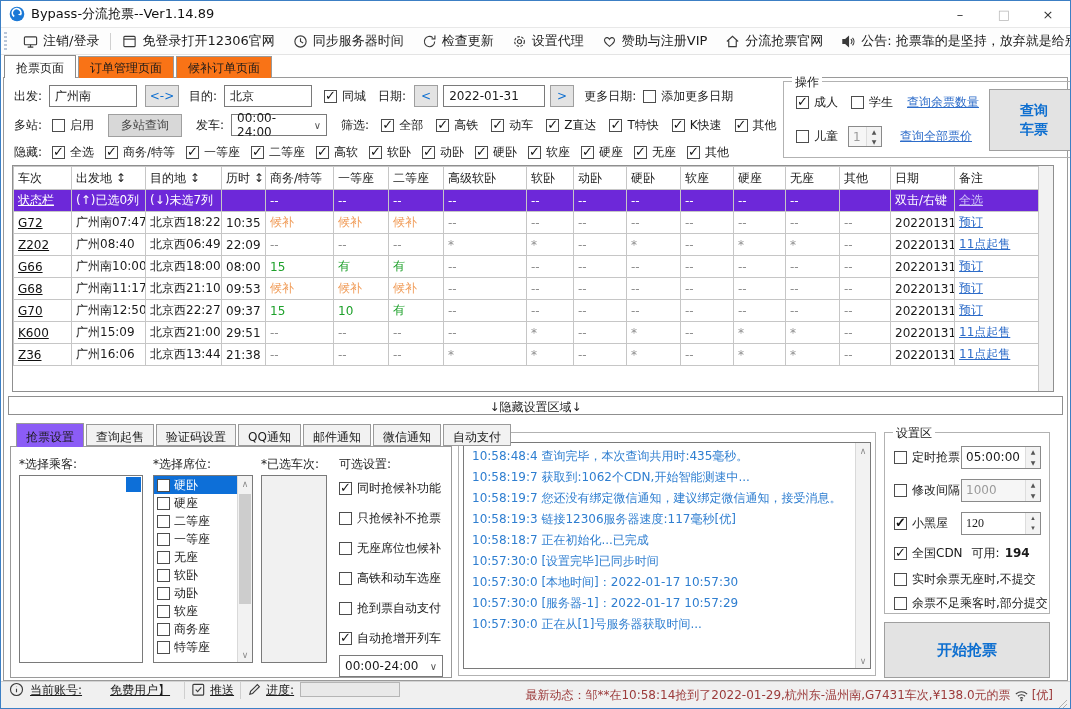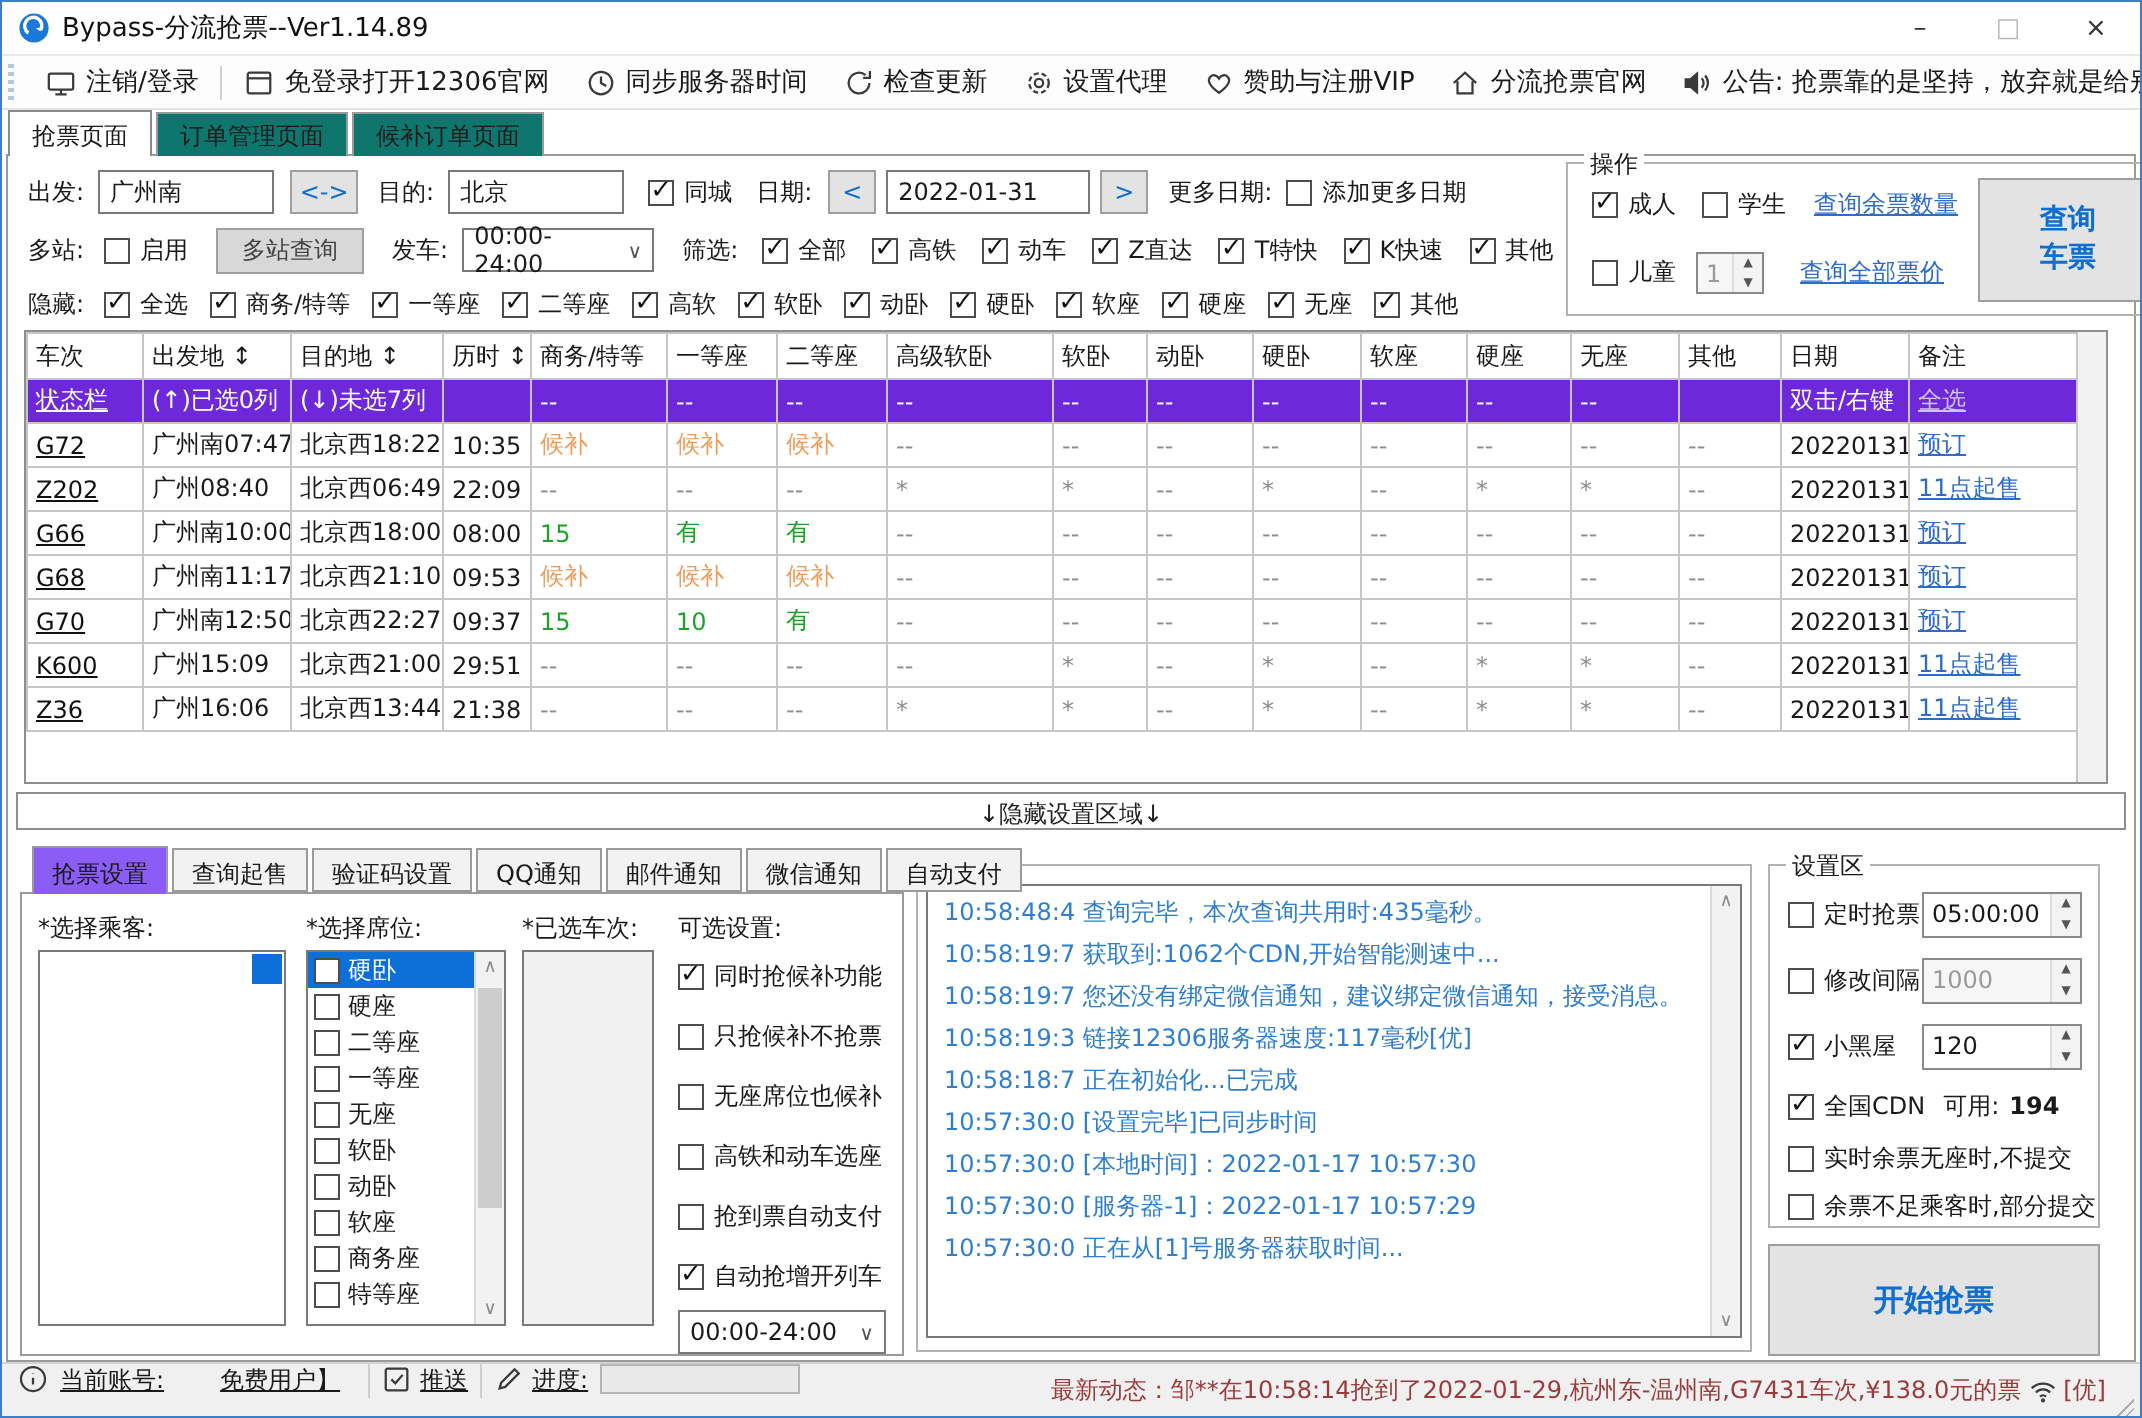--- a/index.html
+++ b/index.html
@@ -17,21 +17,21 @@
   
   #toolbar { position:absolute; left:0; top:26px; right:0; height:28px; display:flex; align-items:center; background:#fdfdfd; border-top:1px solid #e8e8e8; border-bottom:1px solid #e4e4e4; font-size:13px; }
   .tb-grip { width:3px; height:18px; margin:0 7px 0 3px; background:repeating-linear-gradient(#b9c6d9 0 2px, transparent 2px 4px); flex:none; }
   .tb-item { display:flex; align-items:center; gap:5px; padding:0 9px; height:100%; white-space:nowrap; color:#1a1a1a; }
   .tb-sep { width:1px; height:17px; background:#d0d0d0; margin:0 2px; }
   .ticon { display:inline-flex; width:15px; height:15px; flex:none; }
   .ticon svg { width:15px; height:15px; stroke:#3a3a3a; fill:none; stroke-width:1.2; }
 
   
   #tabstrip { position:absolute; left:3px; top:55px; height:22px; display:flex; z-index:3; }
-  .ptab { padding:3px 11px 0 11px; height:22px; border:1px solid #9a9a9a; border-bottom:none; background:#0f766e; margin-right:2px; white-space:nowrap; }
+  .ptab { padding:3px 11px 0 11px; height:22px; border:1px solid #9a9a9a; border-bottom:none; background:#f97316; margin-right:2px; white-space:nowrap; }
   .ptab.active { background:#fff; height:23px; margin-top:-1px; padding-top:4px; border-color:#8a8a8a; }
 
   
   #content { position:absolute; left:2px; right:2px; top:76px; bottom:27px; border:1px solid #9a9a9a; background:#fff; }
 
   .lbl { white-space:nowrap; }
   .tbx { border:1px solid #7a7a7a; background:#fff; height:22px; display:inline-flex; align-items:center; padding:0 5px; white-space:nowrap; }
   .btn { border:1px solid #9f9f9f; background:#e3e3e3; display:inline-flex; align-items:center; justify-content:center; white-space:nowrap; }
   .btn.blue { color:#0e6fd0; }
   .dd { border:1px solid #7a7a7a; background:#fff; height:22px; display:inline-flex; align-items:center; justify-content:space-between; padding:0 5px; }
@@ -730,21 +730,21 @@
           <span>修改间隔</span>
         </span>
         <span class="spin disabled">
           <span class="val">1000</span>
           <span class="btns">
               <i class="up"></i>
               <i class="dn"></i>
             </span>
         </span>
       </div>
-      <div class="srow" style="top:78px; height:24px;">
+      <div class="srow" style="top:78px; height:24px;font-family:Liberation Serif, serif;">
         <span class="cb-item">
           <span class="cb checked"></span>
           <span>小黑屋</span>
         </span>
         <span class="spin">
           <span class="val">120</span>
           <span class="btns">
               <i class="up"></i>
               <i class="dn"></i>
             </span>

